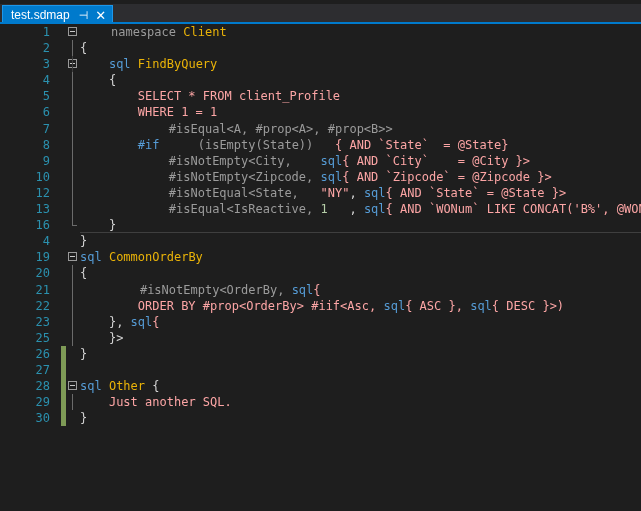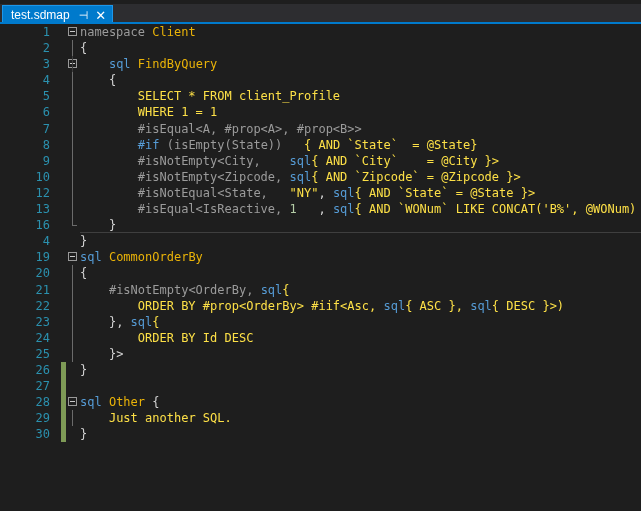--- a/index.html
+++ b/index.html
@@ -145,23 +145,23 @@
     left: 80px; top: 0px;
     width: 557px; height: 15px;
     border: 1px solid #606060;
     box-sizing: border-box;
     pointer-events: none;
   }
 
   
   .kw       { color: #569cd6; text-align: right; }   
   .ident    { color: #eab308; }   
-  .gray     { color: #9b9b9b; }   
+  .gray     { color: #9b9b9b; margin-left: 31px; }   
   .punc     { color: #d4d4d4; }
-  .sqltext  { color: #fde047; }   
+  .sqltext  { color: #fca5a5; }   
   .num      { color: #b5cea8; }
 
   
   .guide {
     position: absolute;
     top: 0;
     width: 1px; height: 16.1px;
     background: #3b3b3b;
   }
 
@@ -299,25 +299,20 @@
       <span class="fold"><span class="vline"></span></span>
       <span class="code">        <span class="sqltext">ORDER BY #prop&lt;OrderBy&gt; #iif&lt;Asc, </span><span class="kw">sql</span><span class="sqltext">{ ASC }, </span><span class="kw">sql</span><span class="sqltext">{ DESC }&gt;)</span></span>
     </div>
 
     <div class="row">
       <span class="ln">23</span>
       <span class="fold"><span class="vline"></span></span>
       <span class="code">    <span class="punc">}, </span><span class="kw">sql</span><span class="sqltext">{</span></span>
     </div>
 
-    <div class="row">
-      <span class="ln">24</span>
-      <span class="fold"><span class="vline"></span></span>
-      <span class="code">        <span class="sqltext">ORDER BY Id DESC</span></span>
-    </div>
 
     <div class="row">
       <span class="ln">25</span>
       <span class="fold"><span class="vline"></span></span>
       <span class="code">    <span class="punc">}&gt;</span></span>
     </div>
 
     <div class="row">
       <span class="ln">26</span>
       <span class="chg green"></span>

